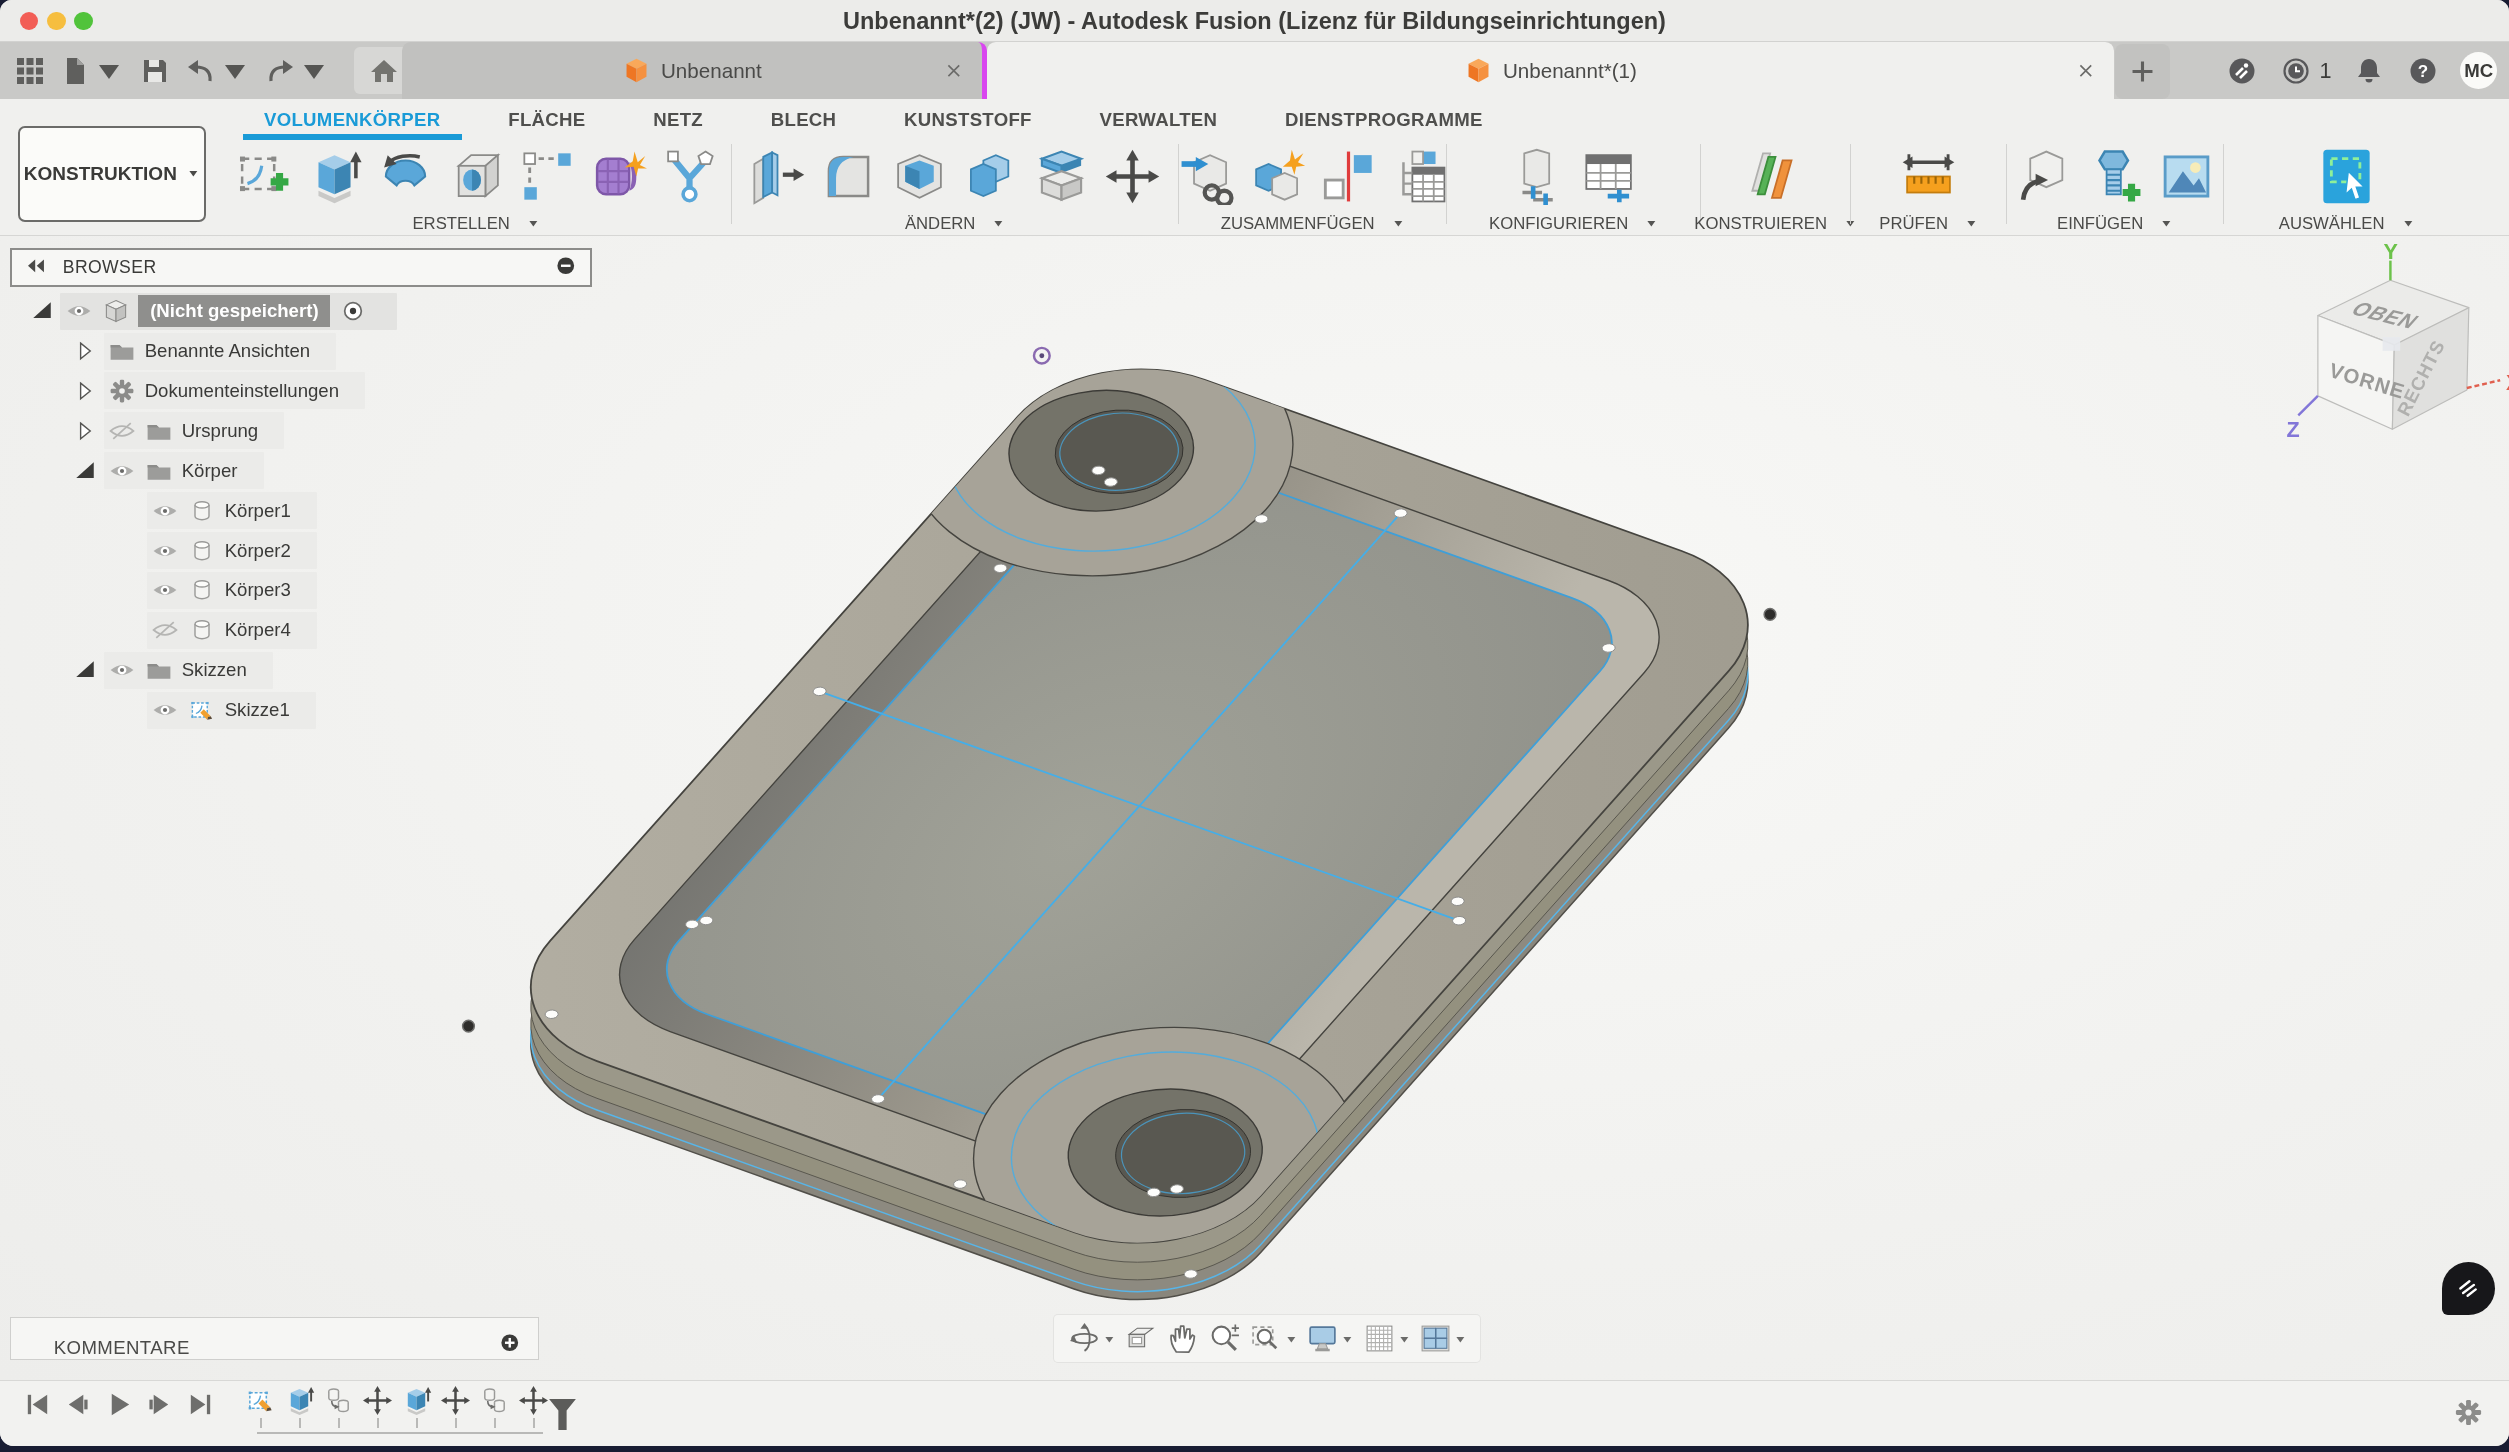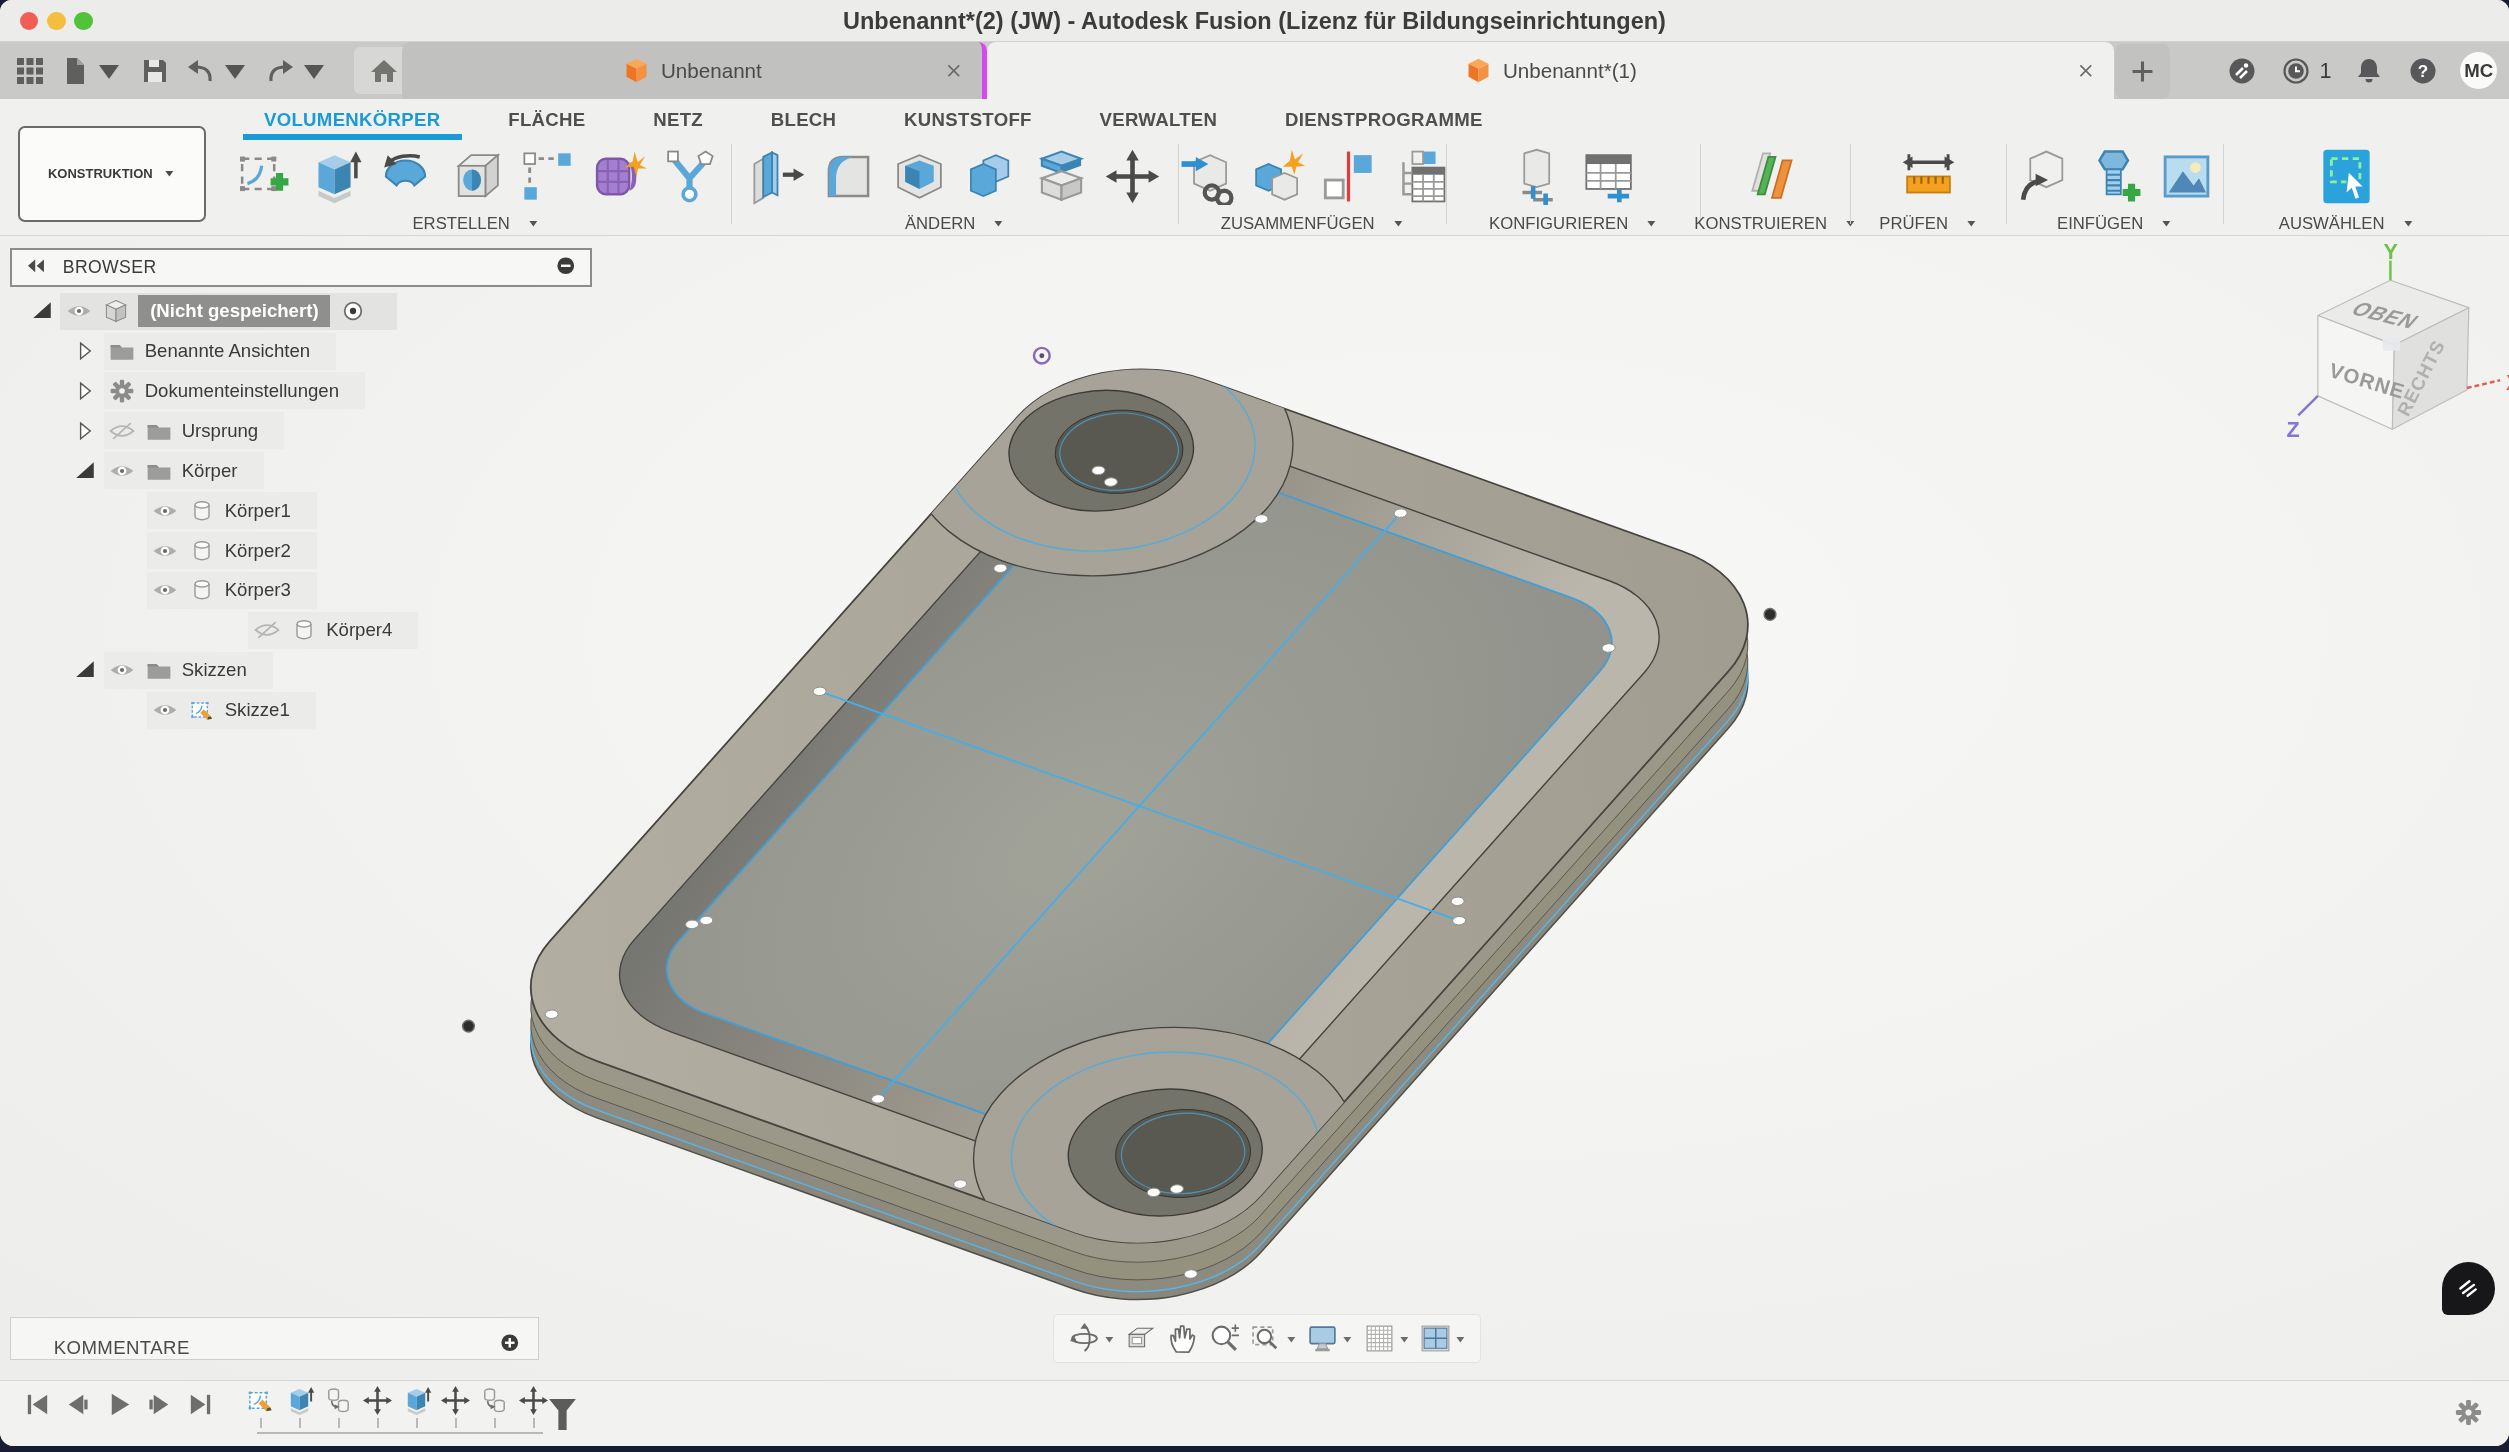--- a/index.html
+++ b/index.html
@@ -26,21 +26,21 @@
   #newtab{position:absolute;left:2115px;top:2px;width:55px;height:55px;background:#c2c2c0;border-radius:7.8px;display:flex;align-items:center;justify-content:center;}
   #tb-right{position:absolute;right:11.8px;top:0;height:57px;display:flex;align-items:center;gap:21.6px;}
   #job-badge{font-size:21.6px;color:#3a3a38;margin-left:-13.7px;}
   #avatar{width:37px;height:37px;border-radius:50%;background:#fafaf8;color:#3a3a38;font-size:18.6px;font-weight:bold;display:flex;align-items:center;justify-content:center;}
   
   #ribbon{position:absolute;left:0;top:99px;right:0;height:136px;background:#f0f0ee;border-bottom:1px solid #d6d6d4;}
   #rtabs{position:absolute;left:235px;top:0;height:41px;display:flex;gap:9.8px;}
   .rtab{padding:0 29px;display:flex;align-items:center;font-size:18.6px;font-weight:bold;color:#4f4f4d;letter-spacing:0.3px;position:relative;}
   .rtab.active{color:#1a9bd7;}
   .rtab.active::after{content:"";position:absolute;left:7.8px;right:7.8px;bottom:0;height:5.9px;background:#1a9bd7;}
-  #konstruktion{position:absolute;left:17.6px;top:26.5px;width:184px;height:92px;background:#fbfbf9;border:2px solid #6b6b69;border-radius:6.9px;display:flex;align-items:center;justify-content:center;font-size:13px;font-weight:bold;color:#3a3a38;gap:7.8px;}
+  #konstruktion{position:absolute;left:17.6px;top:26.5px;width:184px;height:92px;background:#fbfbf9;border:2px solid #6b6b69;border-radius:6.9px;display:flex;align-items:center;justify-content:center;font-size:19px;font-weight:bold;color:#3a3a38;gap:7.8px;}
   #groups{position:absolute;left:221px;top:41px;height:94px;display:flex;}
   .group{display:flex;flex-direction:column;align-items:center;}
   .gicons{flex:1;display:flex;align-items:center;justify-content:center;}
   .gicons .ribicon{width:71px;height:73px;display:flex;align-items:center;justify-content:center;}
   .ribicon svg{width:57px;height:57px;}
   .glabel{height:25.5px;font-size:16.7px;color:#4a4a48;display:flex;align-items:center;gap:15px;}
   .gdivider{width:1px;background:#d2d2d0;margin:3.9px 0 9.8px 0;}
   
   #viewport{position:absolute;left:0;top:236px;right:0;height:1144px;background:radial-gradient(ellipse at 58% 35%, #f8f8f6 0%, #f1f1ef 60%, #ededeb 100%);}
   #scene{position:absolute;left:0;top:0;}
@@ -836,21 +836,21 @@
               </span>
               <span class="tcell">
                 <svg viewBox="0 0 32 32" xmlns="http://www.w3.org/2000/svg">
                   <path d="M8 9 v13 a8 4 0 0 0 16 0 V9" fill="#f4f4f2" stroke="#9a9a98" stroke-width="1.6"></path>
                   <ellipse cx="16" cy="9" rx="8" ry="3.6" fill="#fcfcfa" stroke="#9a9a98" stroke-width="1.6"></ellipse>
                 </svg>
               </span>
               <span class="tlabel">Körper3</span>
             </span>
           </div>
-          <div class="trow" style="padding-left: 100px; justify-content: center;">
+          <div class="trow" style="padding-left: 100px;">
             <span class="tcell"></span>
             <span class="tpill">
               <span class="tcell">
                 <svg viewBox="0 0 32 32" xmlns="http://www.w3.org/2000/svg">
                   <path d="M3 16 Q16 5 29 16 Q16 27 3 16 Z" fill="none" stroke="#b5b5b3" stroke-width="2"></path>
                   <line x1="6" y1="25" x2="26" y2="7" stroke="#b5b5b3" stroke-width="2"></line>
                 </svg>
               </span>
               <span class="tcell">
                 <svg viewBox="0 0 32 32" xmlns="http://www.w3.org/2000/svg">

